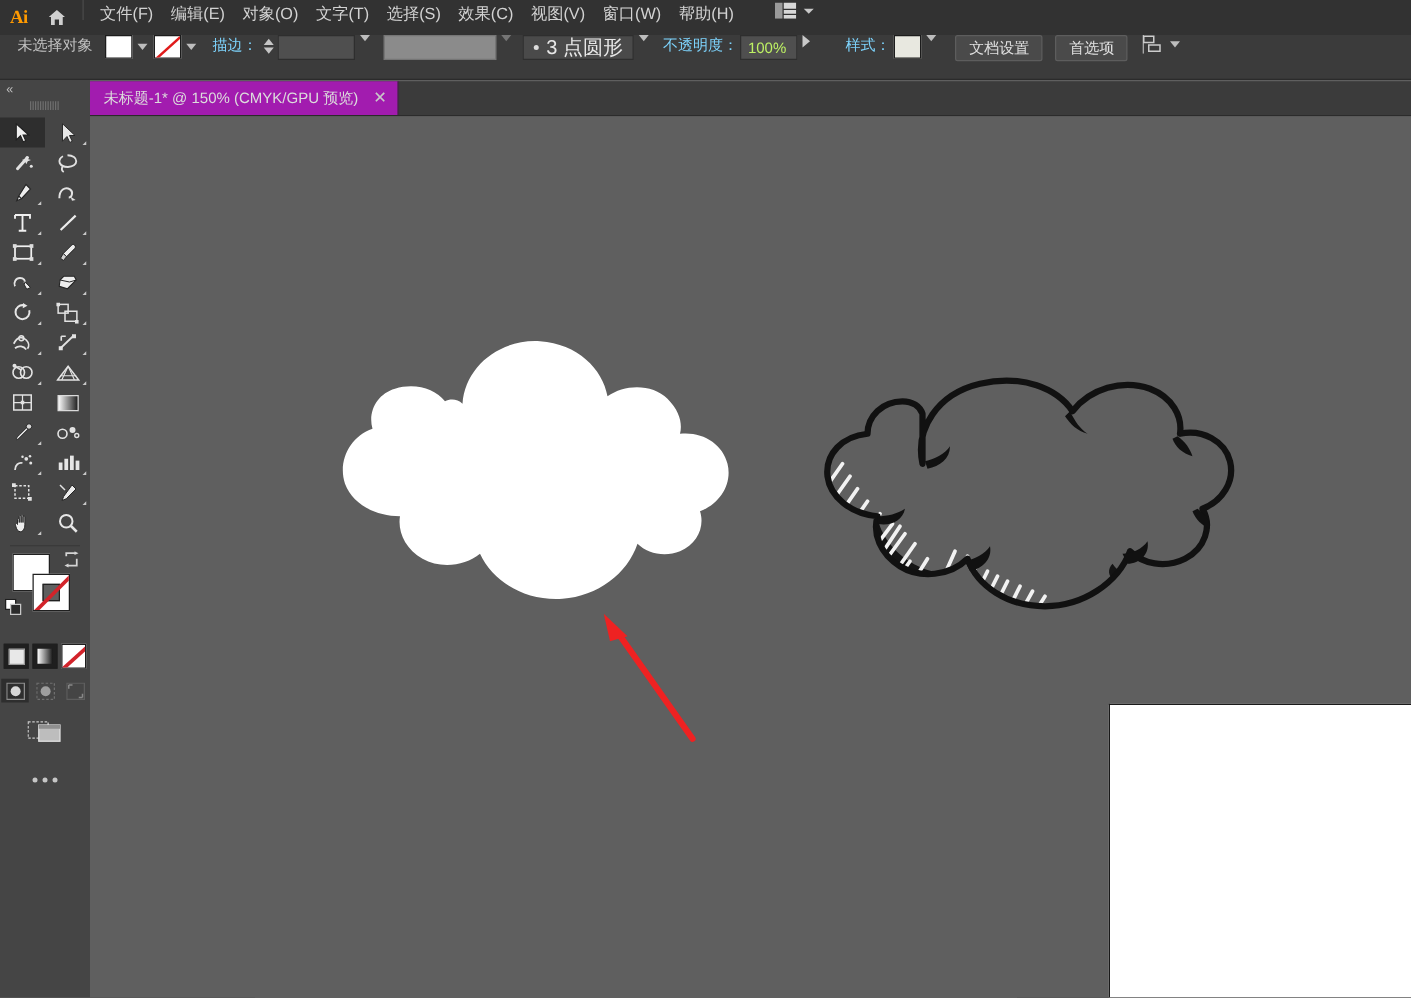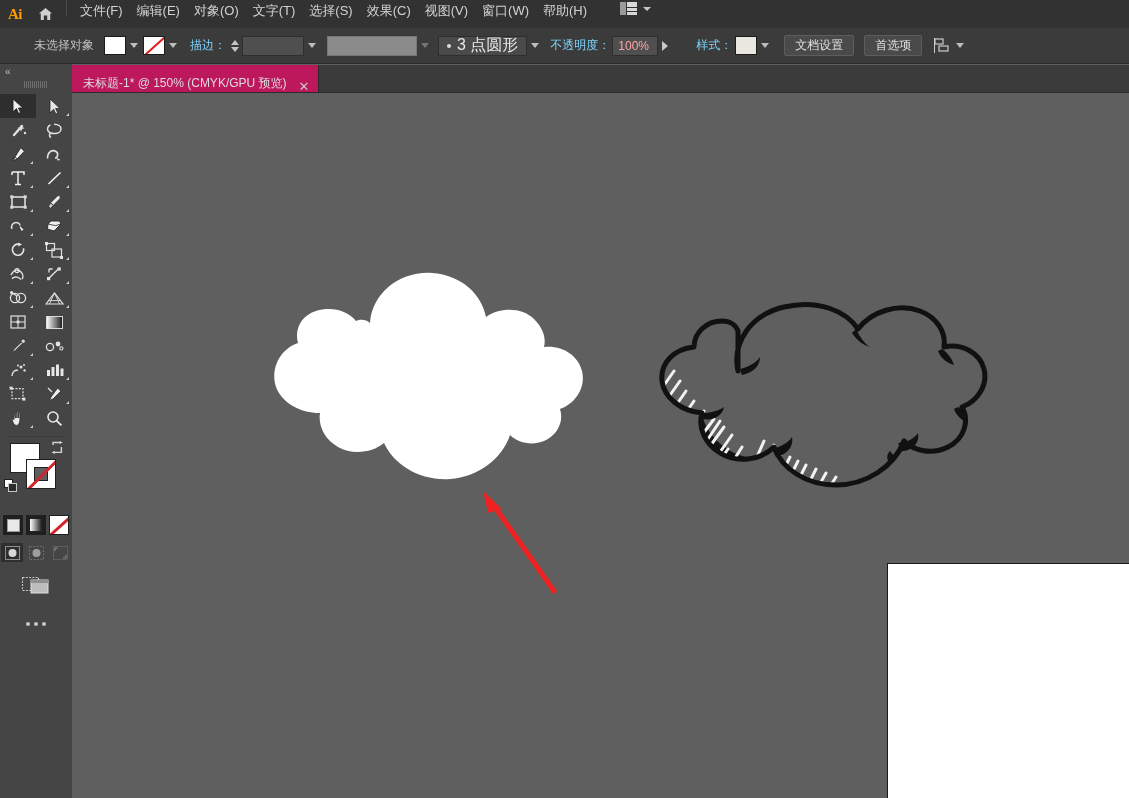--- a/index.html
+++ b/index.html
@@ -60,23 +60,22 @@
     border-right: 4px solid transparent;
     border-top: 4px solid #c8c8c8;
   }
 
   
   #controlbar {
     position: absolute; left: 0; top: 28px;
     width: 1129px; height: 36px;
     background: #3b3b3b;
     border-bottom: 1px solid #2b2b2b;
-    display: flex; align-items: center;
-    box-sizing: border-box;
-    padding-left: 20px;
+    display: flex; align-items: flex-start;
+    box-sizing: border-box;
   }
   .cb-label {
     font-size: 12px; color: #7dd3fc; white-space: nowrap;
   }
   .cb-sel-label { margin-left: 14px; margin-right: 10px; color: #c0c0c0; }
   .cb-group { display: flex; align-items: center; }
   .swatch {
     width: 22px; height: 19px;
     border: 1px solid #1c1c1c;
     background: #ffffff;
@@ -119,21 +118,21 @@
     border-right: 4px solid transparent;
     border-top: 5px solid #c5c5c5;
   }
   .field {
     height: 20px;
     background: #4f4f4f;
     border: 1px solid #2e2e2e;
     box-sizing: border-box;
     display: flex; align-items: center;
     padding: 0 5px;
-    font-size: 12px; color: #fca5a5;
+    font-size: 12px; color: #bef264;
   }
   .disabled-box {
     width: 90px; height: 20px;
     background: #8b8b8b;
     border: 1px solid #767676;
     box-sizing: border-box;
   }
   .profile-box {
     height: 20px;
     background: #4a4a4a;
@@ -167,23 +166,23 @@
   #tabbar {
     position: absolute; left: 72px; top: 65px;
     width: 1057px; height: 28px;
     background: #3b3b3b;
     border-bottom: 1px solid #2b2b2b;
     display: flex; align-items: flex-end;
     box-sizing: border-box;
   }
   .doctab {
     height: 27px;
-    background: #be185d;
+    background: #a21caf;
     border-right: 1px solid #2b2b2b;
-    display: flex; align-items: flex-end;
+    display: flex; align-items: center;
     padding: 0 9px 0 11px;
     gap: 12px;
     font-size: 12px; color: #dcdcdc;
     white-space: nowrap;
     box-sizing: border-box;
   }
   .tab-close {
     font-size: 13px; color: #c8c8c8; line-height: 10px;
     font-family: "DejaVu Sans", sans-serif;
   }

